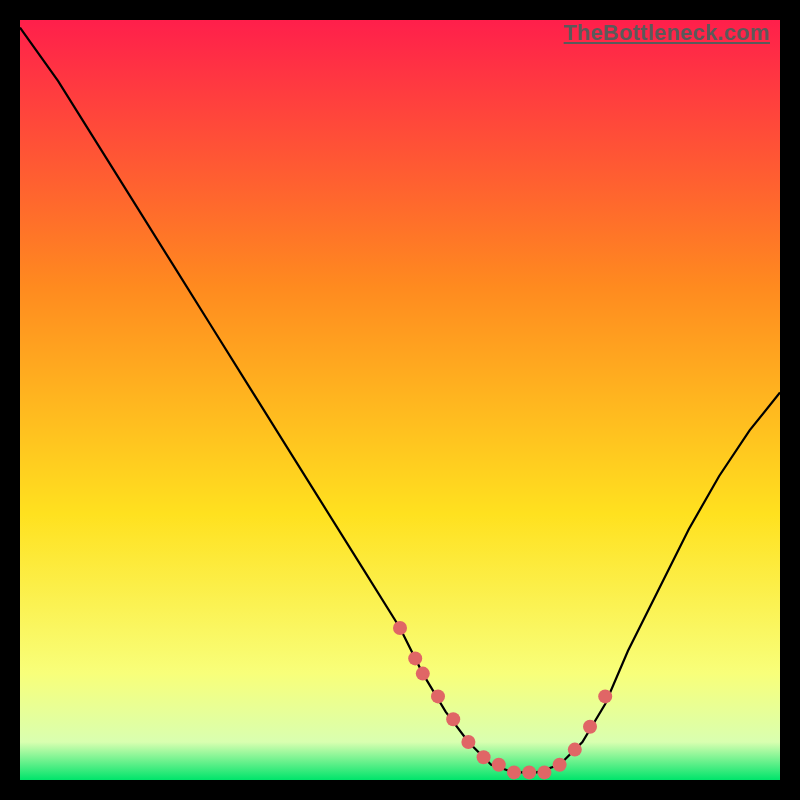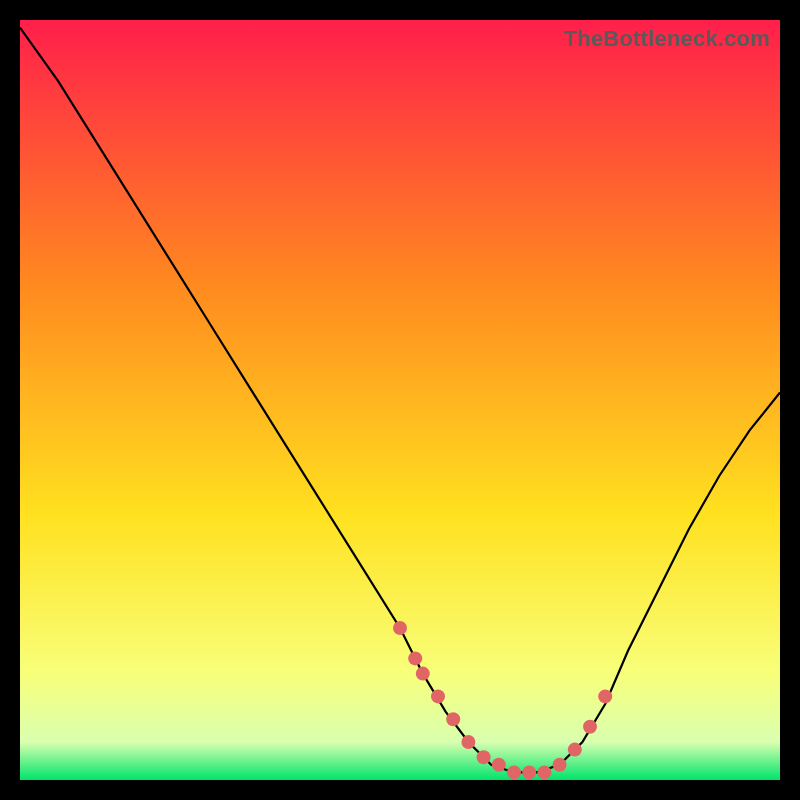--- a/index.html
+++ b/index.html
@@ -20,28 +20,29 @@
   }
   .plot-area {
     position: absolute;
     left: 0;
     top: 0;
     width: 760px;
     height: 760px;
   }
   .attr {
     position: absolute;
-    top: 6px;
+    top: 0;
     right: 10px;
     font-family: Arial, Helvetica, sans-serif;
     font-size: 22px;
     font-weight: 600;
     color: #5a5a5a;
     letter-spacing: 0.2px;
     user-select: none;
+    text-decoration: underline;
   }
 </style>
 </head>
 <body>
 
 <div class="frame">
   <svg class="plot-area" viewBox="0 0 760 760">
     <defs>
       <linearGradient id="bg-grad" x1="0" y1="0" x2="0" y2="1">
         <stop id="g0" offset="0%" stop-color="#ff1f4b"></stop>

